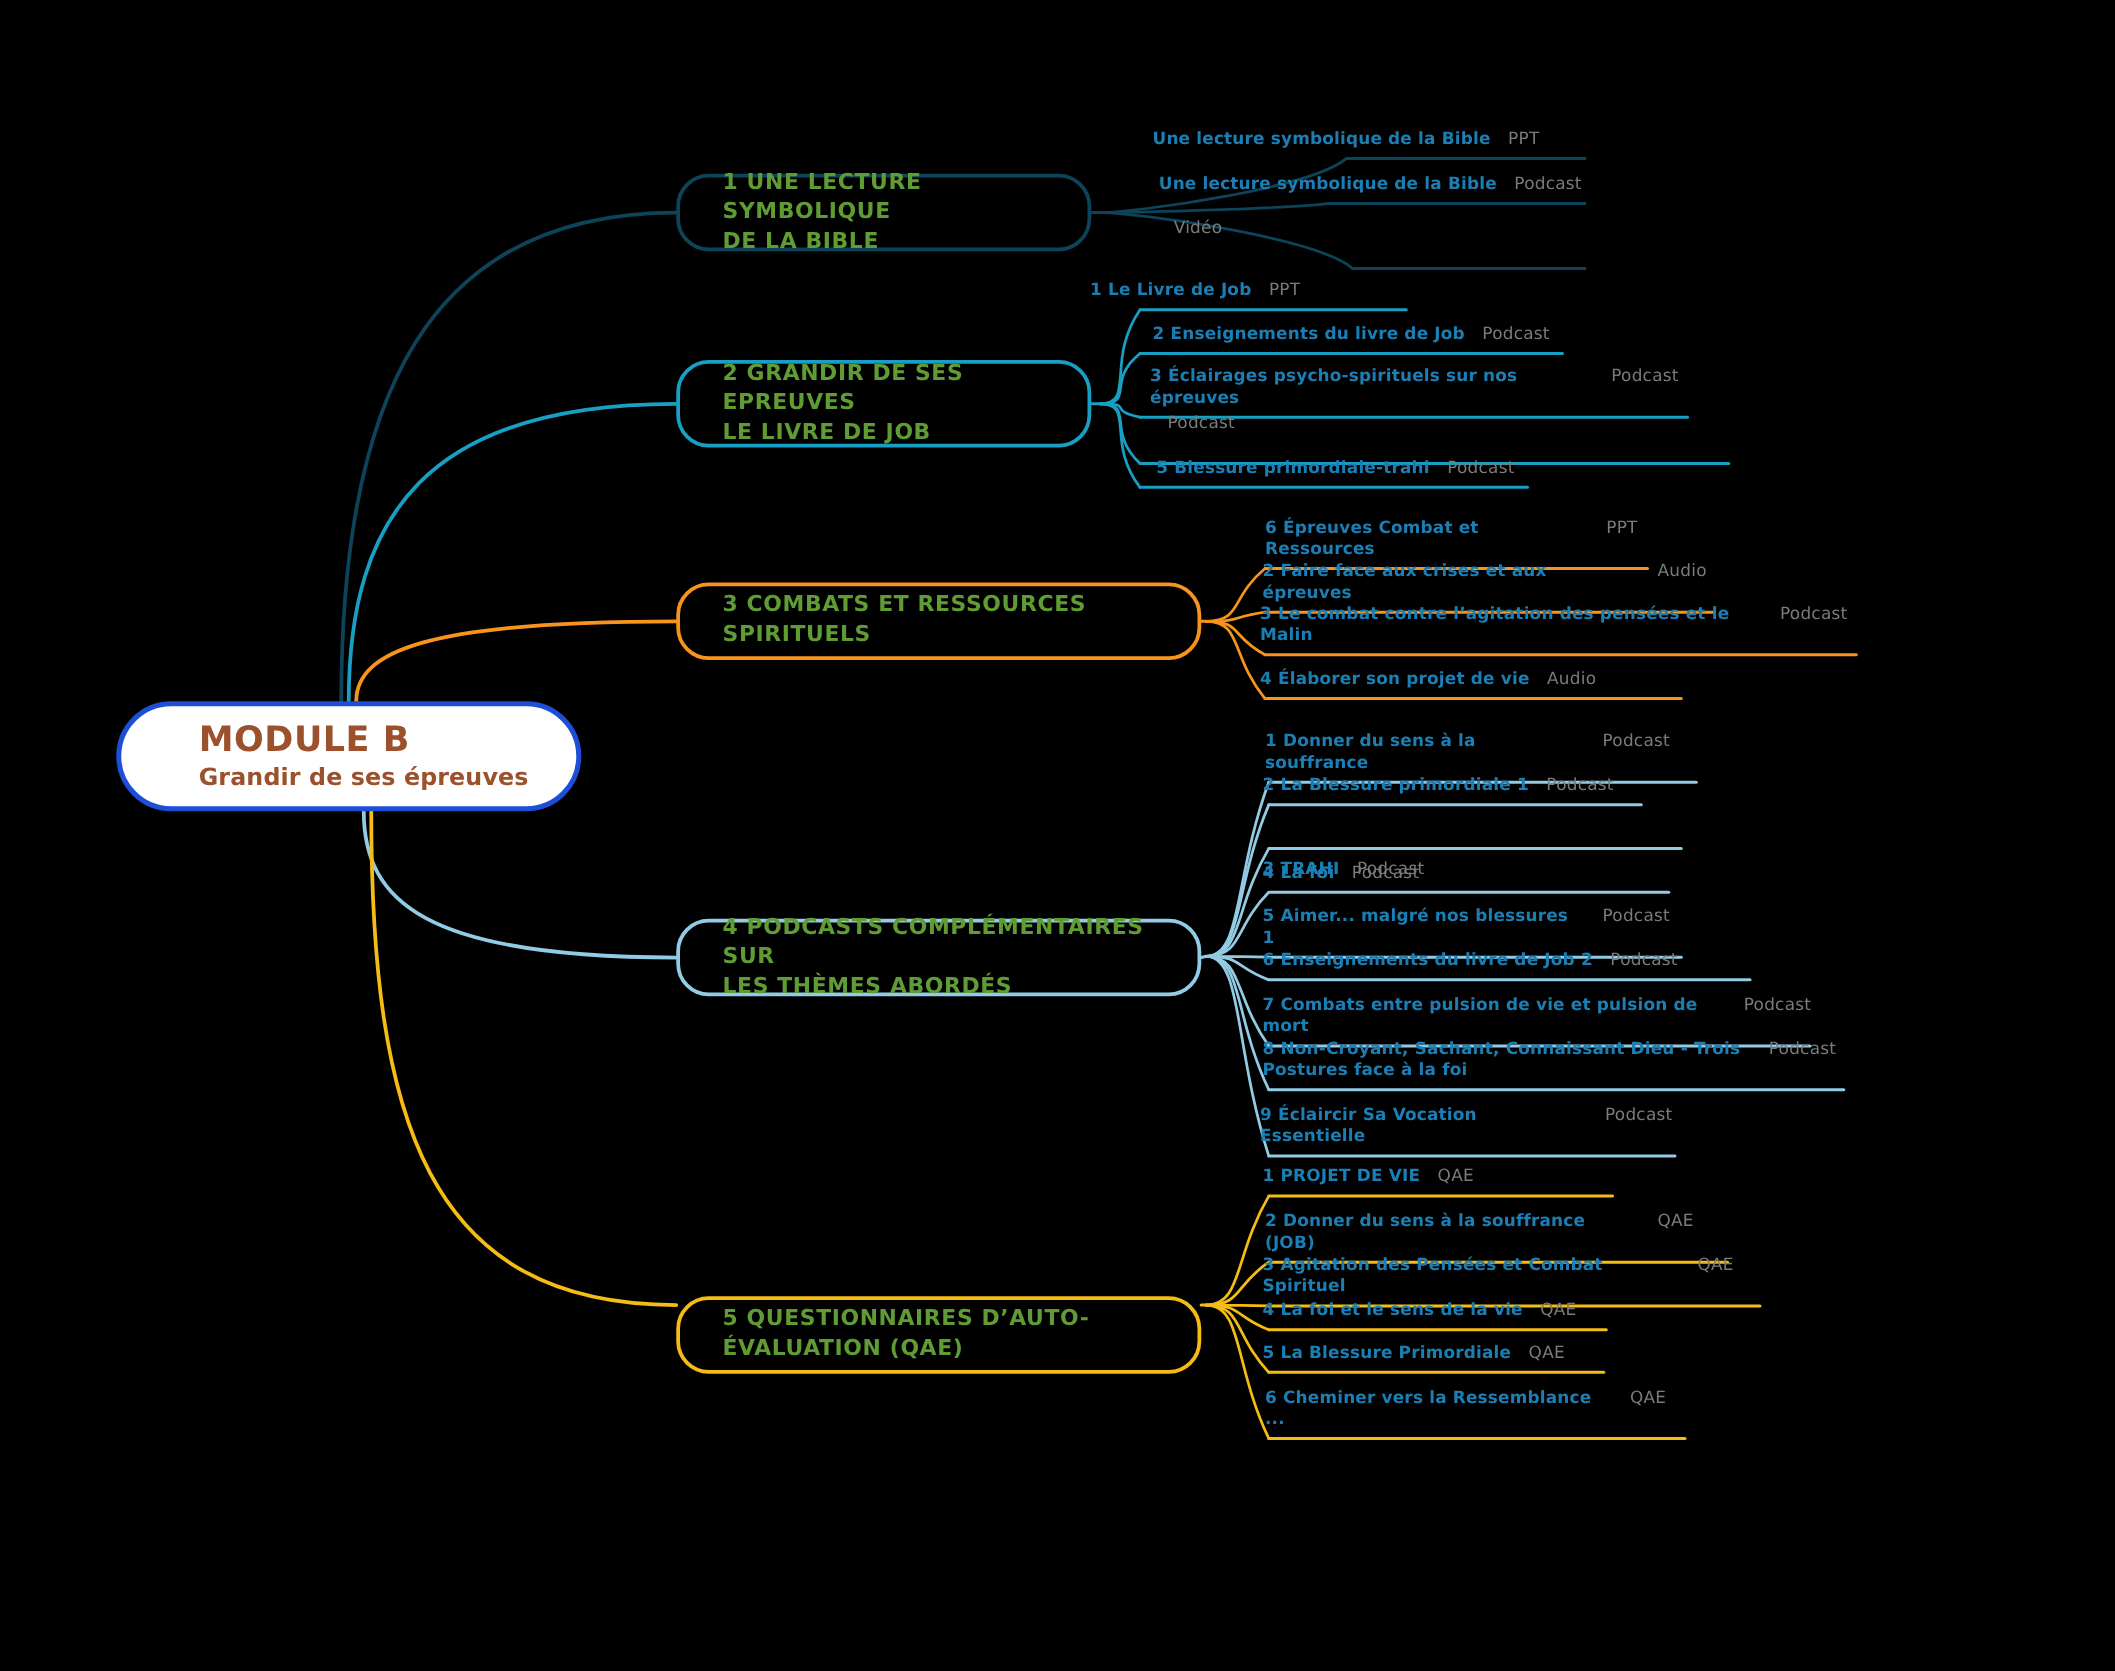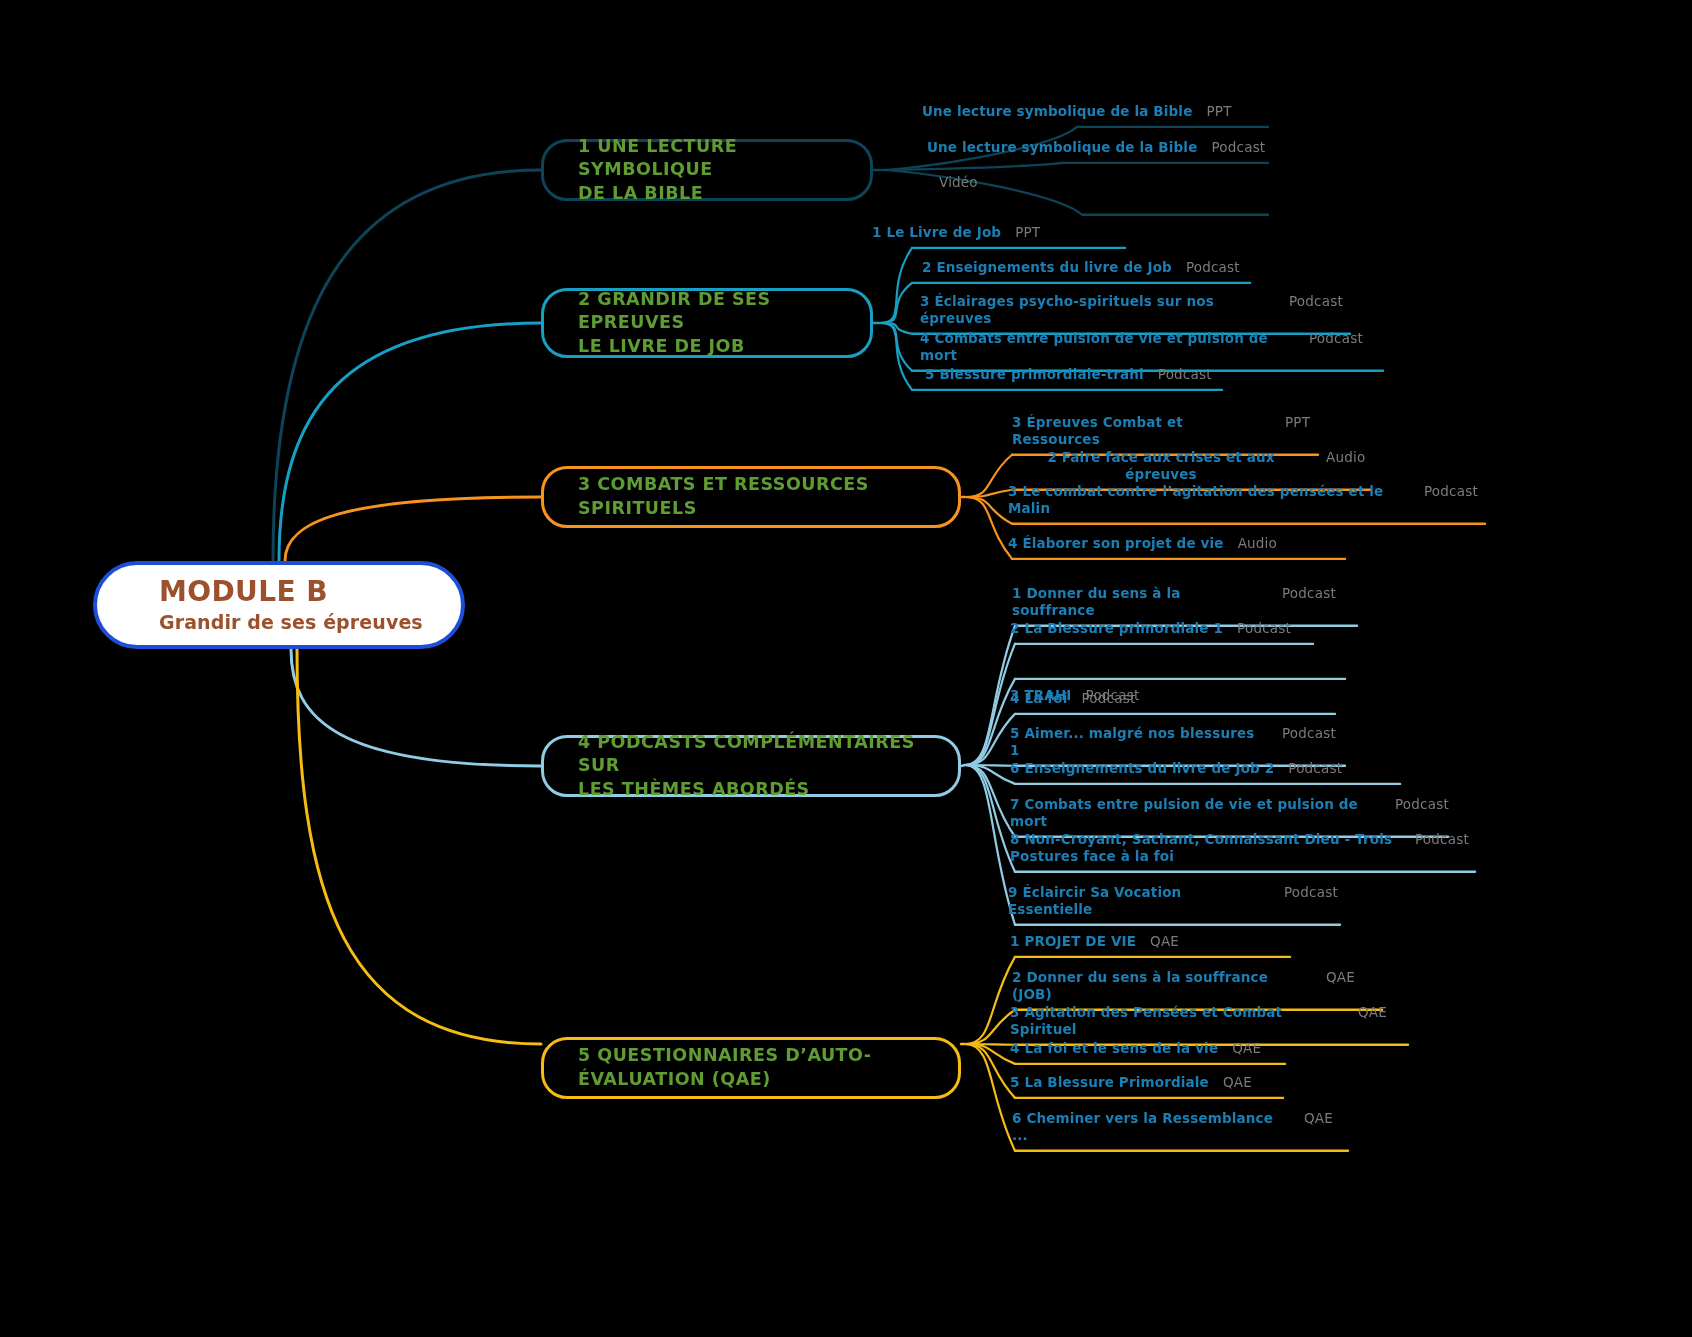--- a/index.html
+++ b/index.html
@@ -154,37 +154,36 @@
         </div>
       </div>
       <div class="leaf" style="left: 920px; top: 293px; width: 490px;">
         <div class="leaf-row">
           <span class="leaf-text" style="max-width: 355px; display: inline-block;">3 Éclairages psycho-spirituels sur nos épreuves</span>
           <span class="leaf-tag" style="margin-left: 14px;">Podcast</span>
         </div>
       </div>
       <div class="leaf" style="left: 920px; top: 330px; width: 523px;">
         <div class="leaf-row">
-          <span class="leaf-text" style="max-width: 375px; display: inline-block;">4 Combats entre pulsion de vie et pulsion de mort</span>
           <span class="leaf-tag" style="margin-left: 14px;">Podcast</span>
         </div>
       </div>
       <div class="leaf" style="left: 925px; top: 366px; width: 357px;">
         <div class="leaf-row">
           <span class="leaf-text" style="max-width: 223px; display: inline-block;">5 Blessure primordiale-trahi</span>
           <span class="leaf-tag" style="margin-left: 14px;">Podcast</span>
         </div>
       </div>
       <div class="leaf" style="left: 1012px; top: 414px; width: 366px;">
         <div class="leaf-row">
-          <span class="leaf-text" style="max-width: 259px; display: inline-block;">3 Épreuves Combat et Ressources</span>
+          <span class="leaf-text" style="max-width: 259px; display: inline-block;">6 Épreuves Combat et Ressources</span>
           <span class="leaf-tag" style="margin-left: 14px;">PPT</span>
         </div>
       </div>
-      <div class="leaf" style="left: 1010px; top: 449px; width: 420px; text-align: center;">
+      <div class="leaf" style="left: 1010px; top: 449px; width: 420px;">
         <div class="leaf-row">
           <span class="leaf-text" style="max-width: 302px; display: inline-block;">2 Faire face aux crises et aux épreuves</span>
           <span class="leaf-tag" style="margin-left: 14px;">Audio</span>
         </div>
       </div>
       <div class="leaf" style="left: 1008px; top: 483px; width: 537px;">
         <div class="leaf-row">
           <span class="leaf-text" style="max-width: 402px; display: inline-block;">3 Le combat contre l’agitation des pensées et le Malin</span>
           <span class="leaf-tag" style="margin-left: 14px;">Podcast</span>
         </div>

